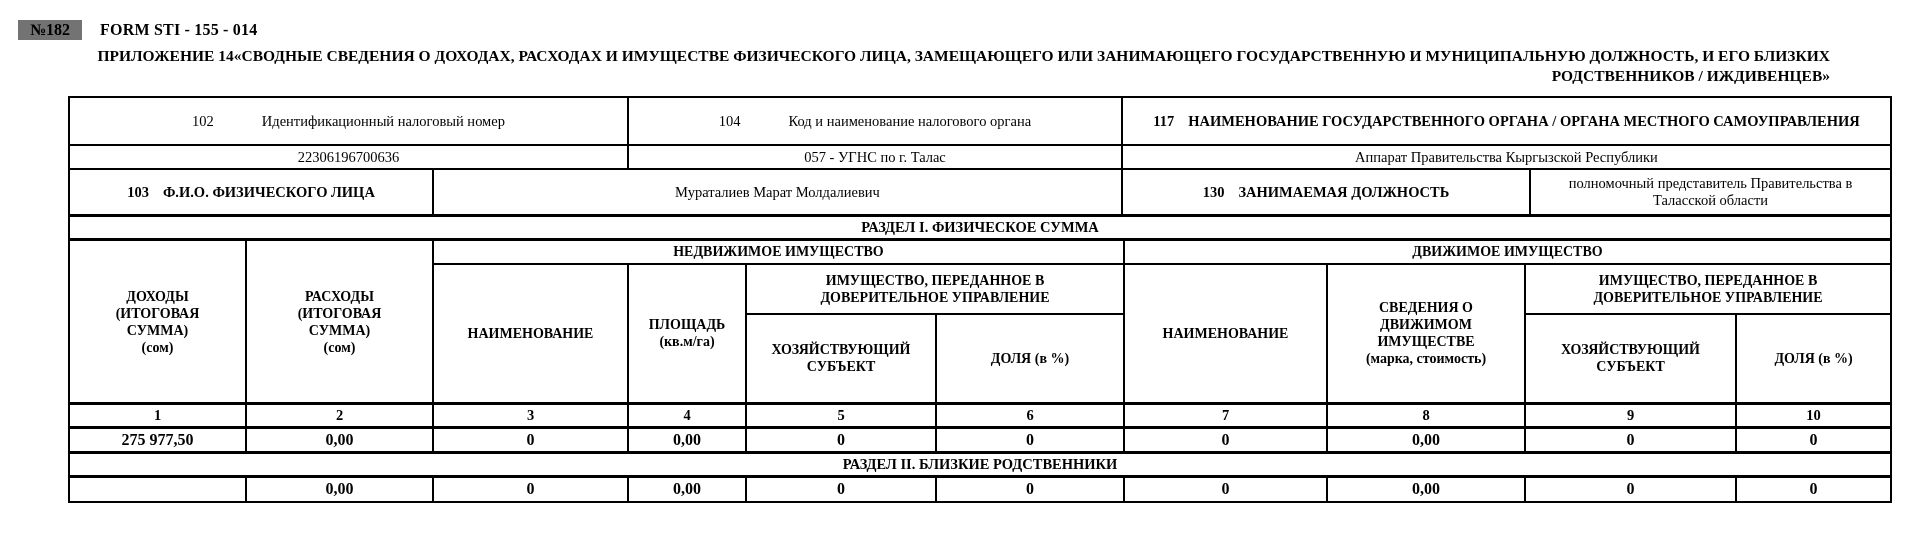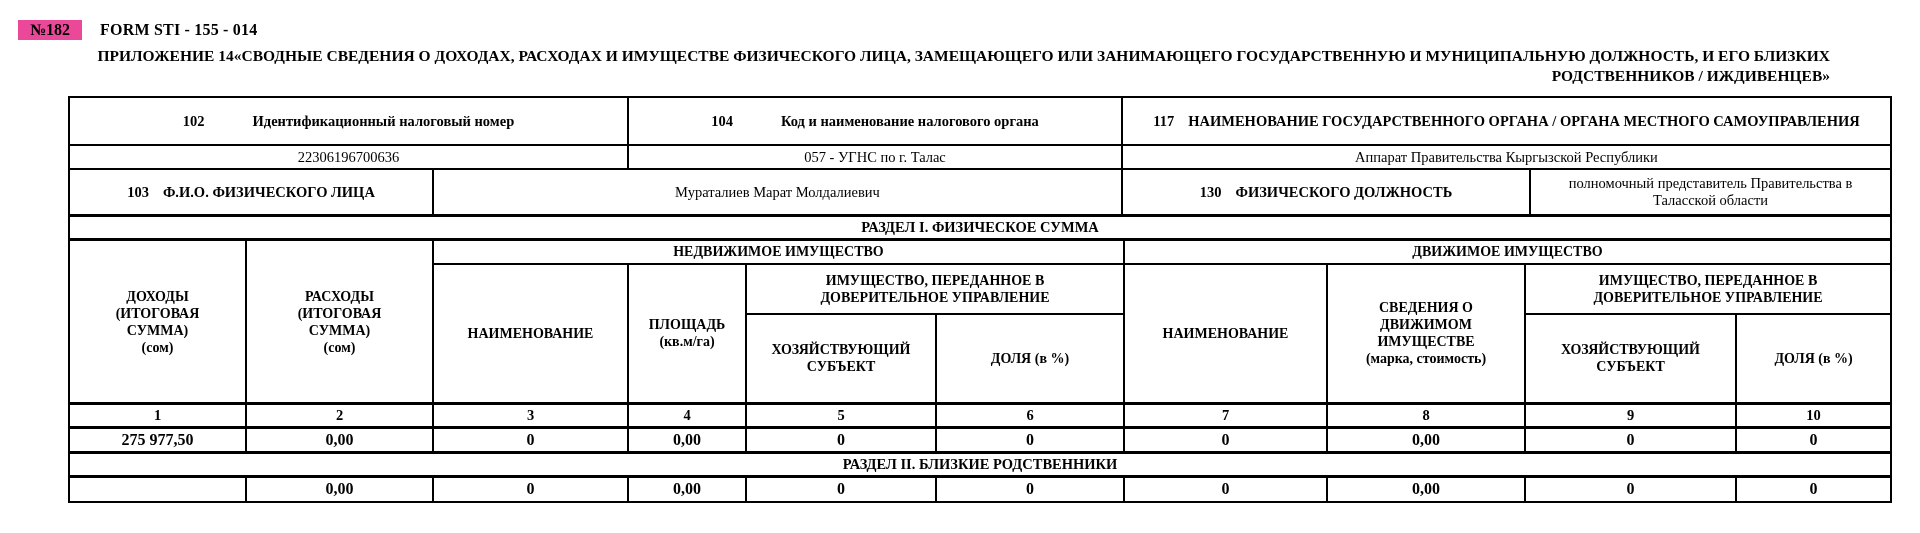--- a/index.html
+++ b/index.html
@@ -12,21 +12,21 @@
     position: relative;
     overflow: hidden;
   }
   .topbar {
     padding: 20px 0 0 18px;
     display: flex;
     align-items: center;
   }
   .doc-number {
     display: inline-block;
-    background: #ec4899;
+    background: #737373;
     font-weight: bold;
     font-size: 16px;
     padding: 1px 12px;
   }
   .form-code {
     font-weight: bold;
     font-size: 16px;
     margin-left: 18px;
     letter-spacing: 0.2px;
   }
@@ -52,21 +52,21 @@
     font-size: 14.5px;
     overflow: hidden;
   }
   .main-table { margin-top: -2px; }
   .pre { white-space: pre-line; border-radius: 16px; }
   .code-label-flex {
     display: flex;
     justify-content: center;
     align-items: center;
     gap: 48px;
-    font-weight: bold;
+    font-weight: normal;
     text-align: right;
   }
   .code-inline { font-weight: bold; }
   .code-inline .code { margin-right: 14px; }
   .h-r1 { height: 48px; }
   .h-r2 { height: 24px; }
   .h-r3 { height: 46px; }
   .h-sec { height: 22px; }
   .h-grp { height: 24px; }
   .h-trust { height: 50px; }
@@ -121,21 +121,21 @@
       <td colspan="2" class="h-r2 value-cell">22306196700636</td>
       <td class="h-r2 value-cell">057 - УГНС по  г. Талас</td>
       <td colspan="2" class="h-r2 value-cell">Аппарат Правительства Кыргызской Республики</td>
     </tr>
     <tr>
       <td class="h-r3 code-inline">
         <span class="code">103</span><span>Ф.И.О. ФИЗИЧЕСКОГО ЛИЦА</span>
       </td>
       <td colspan="2" class="h-r3 value-cell">Мураталиев Марат Молдалиевич</td>
       <td class="h-r3 code-inline">
-        <span class="code">130</span><span>ФИЗИЧЕСКОГО ДОЛЖНОСТЬ</span>
+        <span class="code">130</span><span>ЗАНИМАЕМАЯ ДОЛЖНОСТЬ</span>
       </td>
       <td class="h-r3 value-cell">полномочный представитель Правительства в Таласской области</td>
     </tr>
   </tbody>
     </table>
 
   <table class="main-table">
     <colgroup>
       <col style="width:177px">
         <col style="width:187px">

